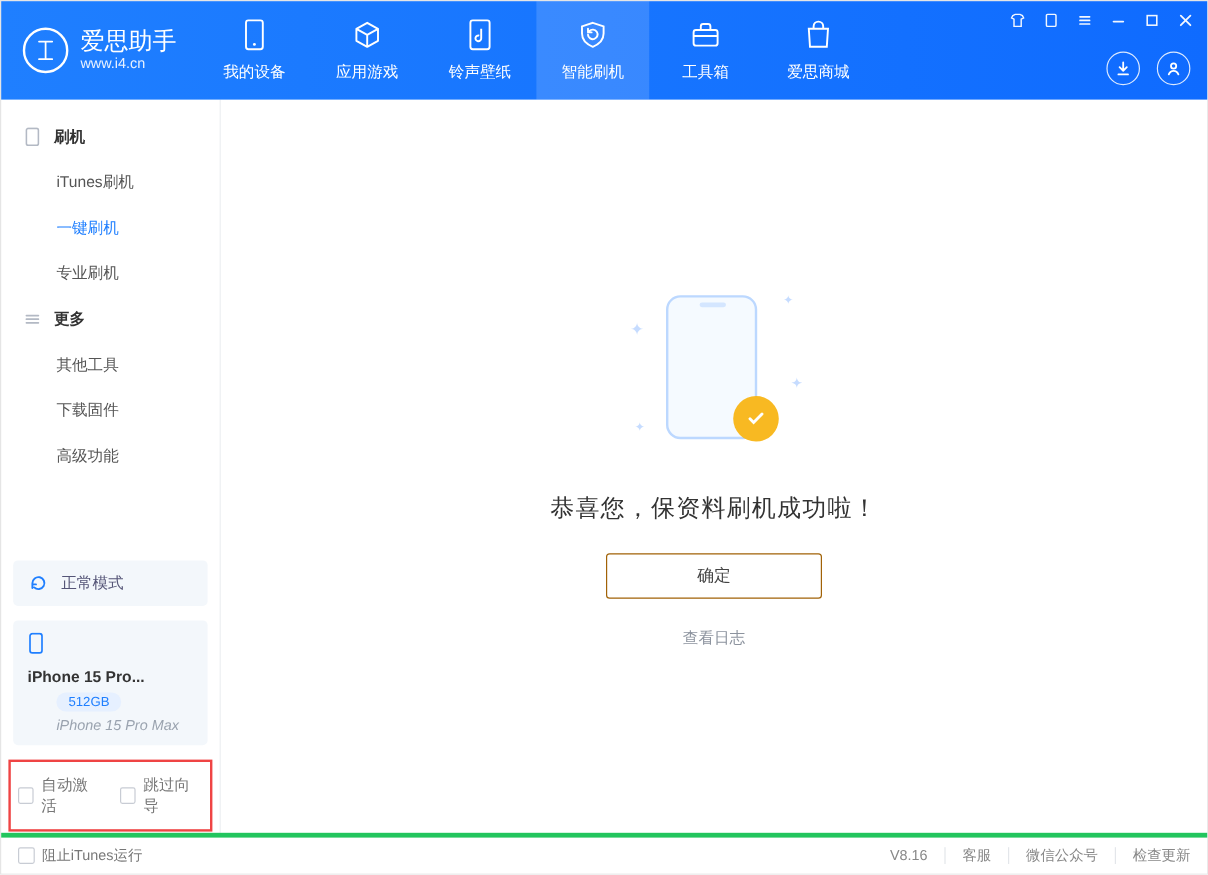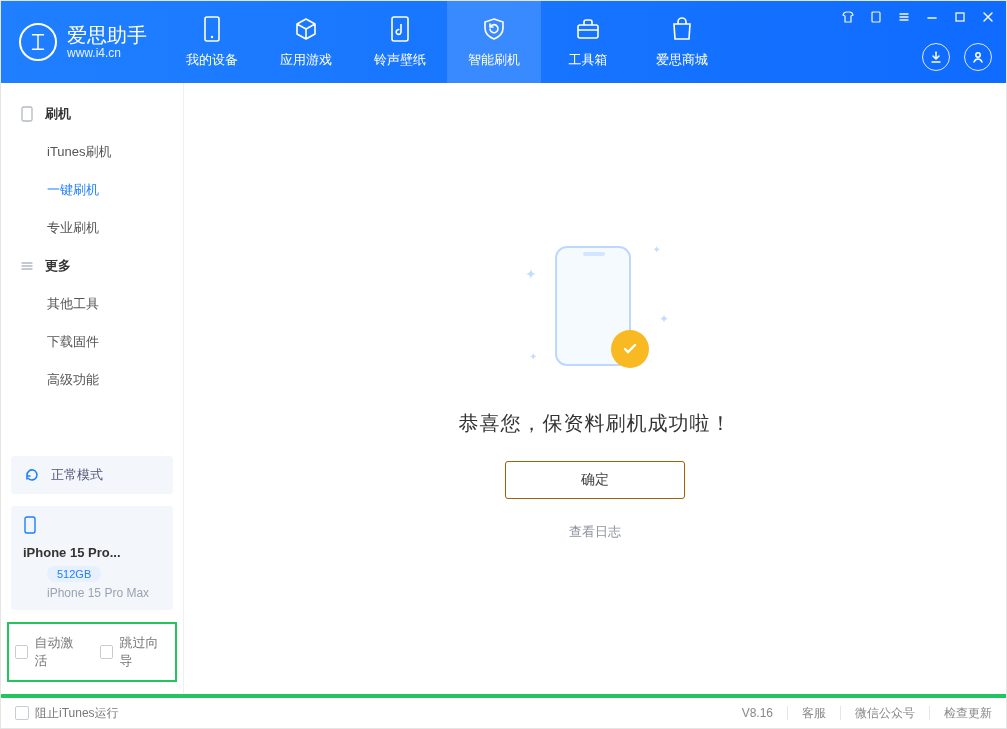--- a/index.html
+++ b/index.html
@@ -33,23 +33,23 @@
   .side-group .ghead-icon { width: 16px; height: 16px; display: inline-flex; align-items: center; justify-content: center; color: #999; }
   .side-item { padding: 10px 18px 10px 46px; color: #555; cursor: pointer; }
   .side-item.active { color: #1f7fff; }
 
   .mode-card { margin: 0 10px 12px; background: #f3f7fb; border-radius: 4px; padding: 10px 12px; display: flex; align-items: center; gap: 10px; color: #557; }
   .mode-card .mode-icon { width: 18px; height: 18px; color: #1f7fff; }
 
   .device-card { margin: 0 10px 12px; background: #f3f7fb; border-radius: 4px; padding: 10px 12px; }
   .device-card .dev-row1 { display: flex; align-items: flex-start; gap: 8px; color: #333; font-weight: 700; flex-direction: column; }
   .dev-badge { display: inline-block; background: #e6f0ff; color: #1f7fff; font-size: 11px; border-radius: 10px; padding: 2px 10px; margin: 6px 0 4px 24px; }
-  .dev-sub { color: #9aa3af; font-size: 12px; margin-left: 24px; }
-
-  .highlight-box { margin: 0 6px 12px; border: 2px solid #22c55e; padding: 10px 6px; display: flex; gap: 16px; align-items: center; }
+  .dev-sub { color: #9aa3af; font-size: 12px; margin-left: 24px; font-style: italic; }
+
+  .highlight-box { margin: 0 6px 1px; border: 2px solid #ef4444; padding: 10px 6px; display: flex; gap: 16px; align-items: center; }
   .cb { display: flex; align-items: center; gap: 6px; color: #777; cursor: pointer; }
   .checkbox-square { width: 14px; height: 14px; border: 1px solid #c8ccd4; border-radius: 2px; background: #fff; display: inline-block; }
 
   
   .main { flex: 1; display: flex; flex-direction: column; align-items: center; justify-content: center; gap: 24px; }
   .illus { position: relative; width: 180px; height: 150px; }
   .illus-phone { position: absolute; left: 50px; top: 10px; width: 76px; height: 120px; border: 2px solid #bcd8ff; border-radius: 12px; background: #f5faff; }
   .illus-phone::after { content: ""; position: absolute; left: 26px; top: 4px; width: 22px; height: 4px; border-radius: 2px; background: #d4e6ff; }
   .illus-badge { position: absolute; right: 36px; bottom: 18px; width: 38px; height: 38px; background: #f8b922; border-radius: 50%; display: flex; align-items: center; justify-content: center; }
   .illus-star { position: absolute; color: #c6dcff; }

